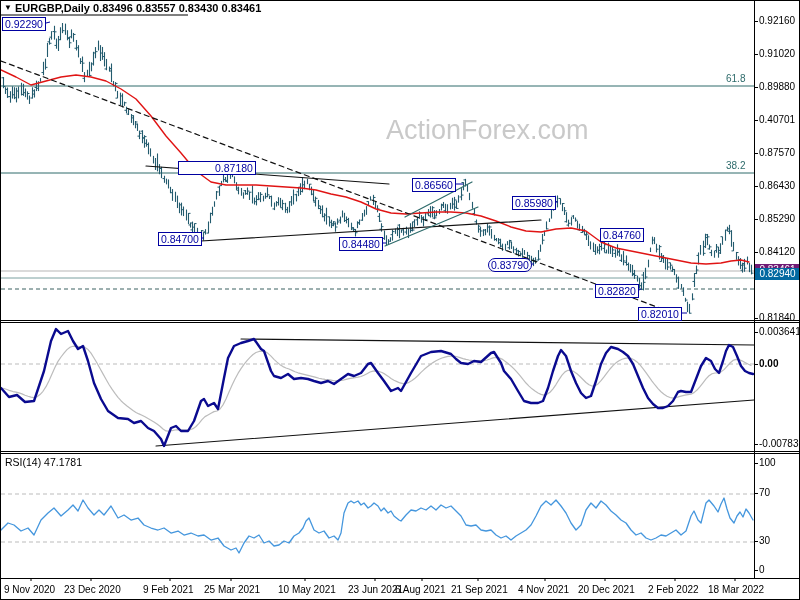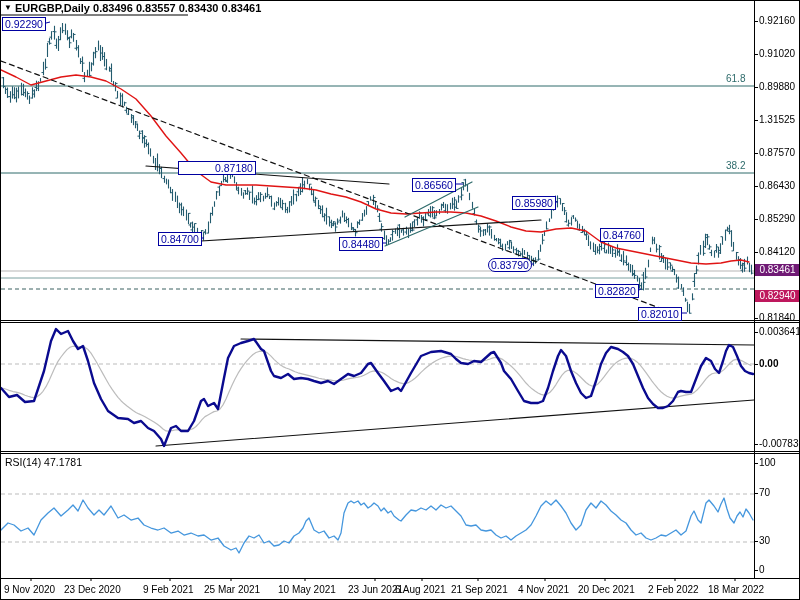--- a/index.html
+++ b/index.html
@@ -16,20 +16,21 @@
   .swing-label{position:absolute;z-index:3;font-size:10.5px;color:#0000a0;border:1px solid #0000a0;
                background:#fff;padding:0 2px;line-height:12px;height:12px;cursor:move;}
   .price-tag{position:absolute;left:754px;width:45px;z-index:3;font-size:10px;color:#fff;text-align:center;
              line-height:12px;height:12px;}
   .date-label{position:absolute;z-index:2;font-size:10px;color:#000;top:583px;}
 </style>
 </head>
 <body>
 
 <div id="stage">
+  <div id="watermark">ActionForex.com</div>
   <svg id="chart-svg" width="800" height="600">
       <g>
         <line x1="0" y1="85" x2="753" y2="85" stroke="#2e6b6b" stroke-width="1"></line>
         <line x1="0" y1="172" x2="753" y2="172" stroke="#2e6b6b" stroke-width="1"></line>
         <line x1="0" y1="270" x2="753" y2="270" stroke="#b5b5b5" stroke-width="1"></line>
         <line x1="0" y1="277" x2="753" y2="277" stroke="#7aa0a0" stroke-width="1"></line>
         <line x1="0" y1="288" x2="753" y2="288" stroke="#3a6060" stroke-width="1" stroke-dasharray="4,3"></line>
       </g>
       <g>
         <line x1="2.5" y1="75.9696458215194" x2="2.5" y2="87.19948511177154" stroke="#235b6e" stroke-width="1.1"></line>
@@ -768,37 +769,37 @@
   <span id="drop-icon">▼</span>
   <div id="title-bar">
     <span>EURGBP,Daily</span>
     <span id="title-ohlc">0.83496 0.83557 0.83430 0.83461</span>
   </div>
   <div class="pane-header" style="top:455px">RSI(14) 47.1781</div>
   <div id="overlay"></div>
 <div class="axis-label" style="top: 14px;">0.92160</div>
     <div class="axis-label" style="top: 47px;">0.91020</div>
     <div class="axis-label" style="top: 80px;">0.89880</div>
-    <div class="axis-label" style="top: 113px;">1.31525</div>
+    <div class="axis-label" style="top: 113px;">0.40701</div>
     <div class="axis-label" style="top: 146px;">0.87570</div>
     <div class="axis-label" style="top: 179px;">0.86430</div>
     <div class="axis-label" style="top: 212px;">0.85290</div>
     <div class="axis-label" style="top: 245px;">0.84120</div>
     <div class="axis-label" style="top: 311px;">0.81840</div>
     <div class="axis-label" style="top: 325px; font-weight: 400;">0.003641</div>
     <div class="axis-label" style="top: 357px; font-weight: 700;">0.00</div>
     <div class="axis-label" style="top: 437px; font-weight: 400;">-0.007839</div>
     <div class="axis-label" style="top: 456px;">100</div>
     <div class="axis-label" style="top: 486px;">70</div>
     <div class="axis-label" style="top: 534px;">30</div>
     <div class="axis-label" style="top: 563px;">0</div>
     <div class="fib-label" style="left: 725px; top: 72px;">61.8</div>
     <div class="fib-label" style="left: 725px; top: 159px;">38.2</div>
     <div class="price-tag" style="top: 263px; background: #701a75;">0.83461</div>
-    <div class="price-tag" style="top: 289px; background: #be185d;">0.82940</div>
+    <div class="price-tag" style="top: 267px; background: #0369a1;">0.82940</div>
     <div class="swing-label" style="left: 1px; top: 16px;">0.92290</div>
     <div class="swing-label" style="left: 177px; top: 160px; padding-left: 36px;">0.87180</div>
     <div class="swing-label" style="left: 157px; top: 231px; text-align: center;">0.84700</div>
     <div class="swing-label" style="left: 411px; top: 177px;">0.86560</div>
     <div class="swing-label" style="left: 338px; top: 236px;">0.84480</div>
     <div class="swing-label" style="left: 511px; top: 195px;">0.85980</div>
     <div class="swing-label" style="left: 599px; top: 227px;">0.84760</div>
     <div class="swing-label" style="left: 487px; top: 257px; border-radius: 7px;">0.83790</div>
     <div class="swing-label" style="left: 594px; top: 283px;">0.82820</div>
     <div class="swing-label" style="left: 637px; top: 306px;">0.82010</div>

